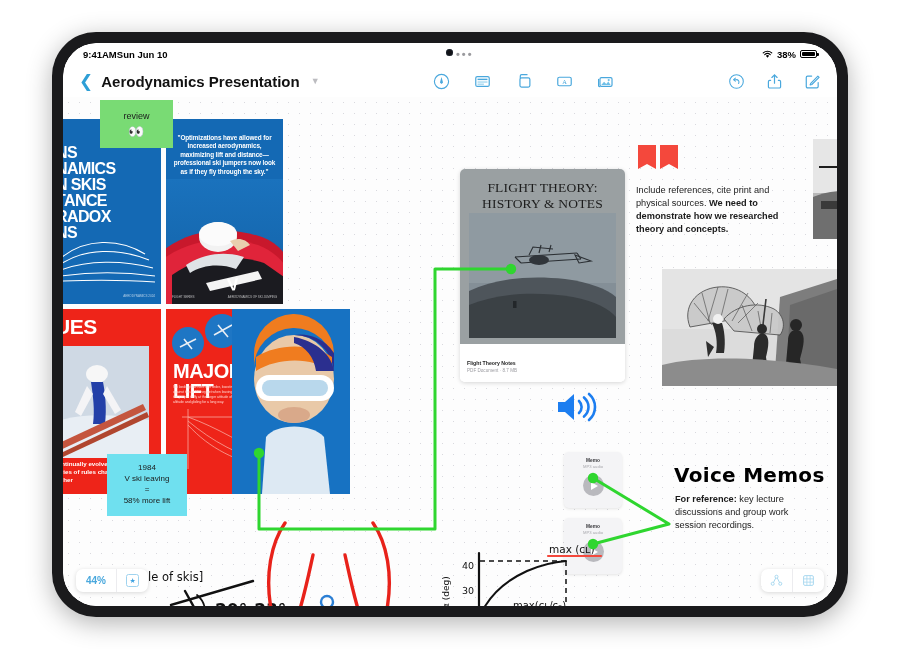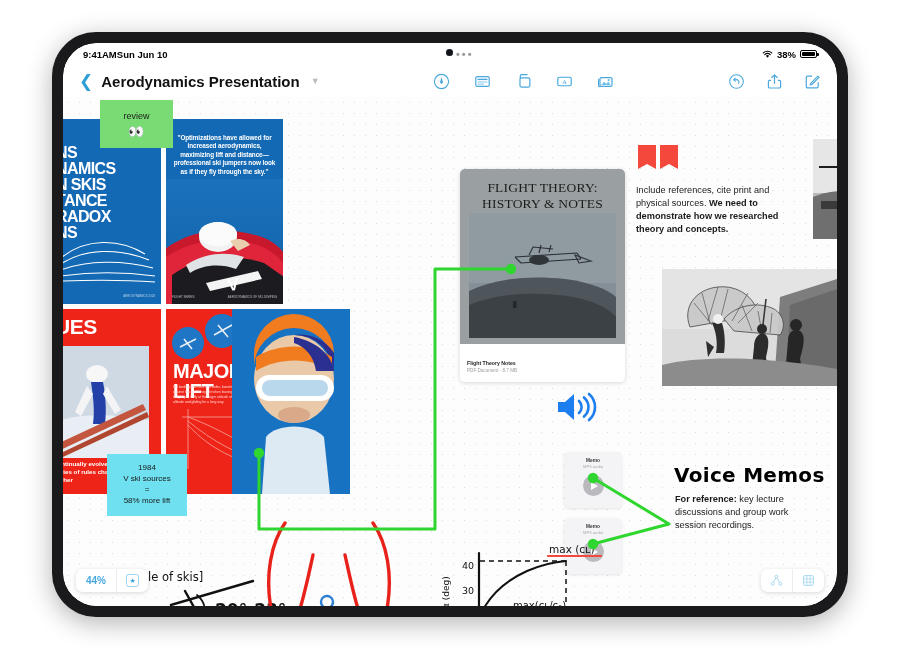--- a/index.html
+++ b/index.html
@@ -426,21 +426,21 @@
           </svg>
         </div>
 
         <div class="sticky" id="note-review" style="left:17px; top:3px; width:73px; height:48px;">
           <span style="font-size:9px;">review</span>
           <span style="font-size:13px;margin-top:2px;line-height:1;">👀</span>
         </div>
 
         <div class="sticky" id="note-1984" style="left:24px; top:357px; width:80px; height:62px;">
           <span>1984</span>
-          <span>V ski sources</span>
+          <span>V ski leaving</span>
           <span>=</span>
           <span>58% more lift</span>
         </div>
 
         <div id="pdf-card" style="left:397px; top:72px; width:165px; height:213px;">
           <div id="pdf-thumb">
             <div id="pdf-title-txt">
               <div>FLIGHT THEORY:</div>
               <div>HISTORY &amp; NOTES</div>
             </div>

